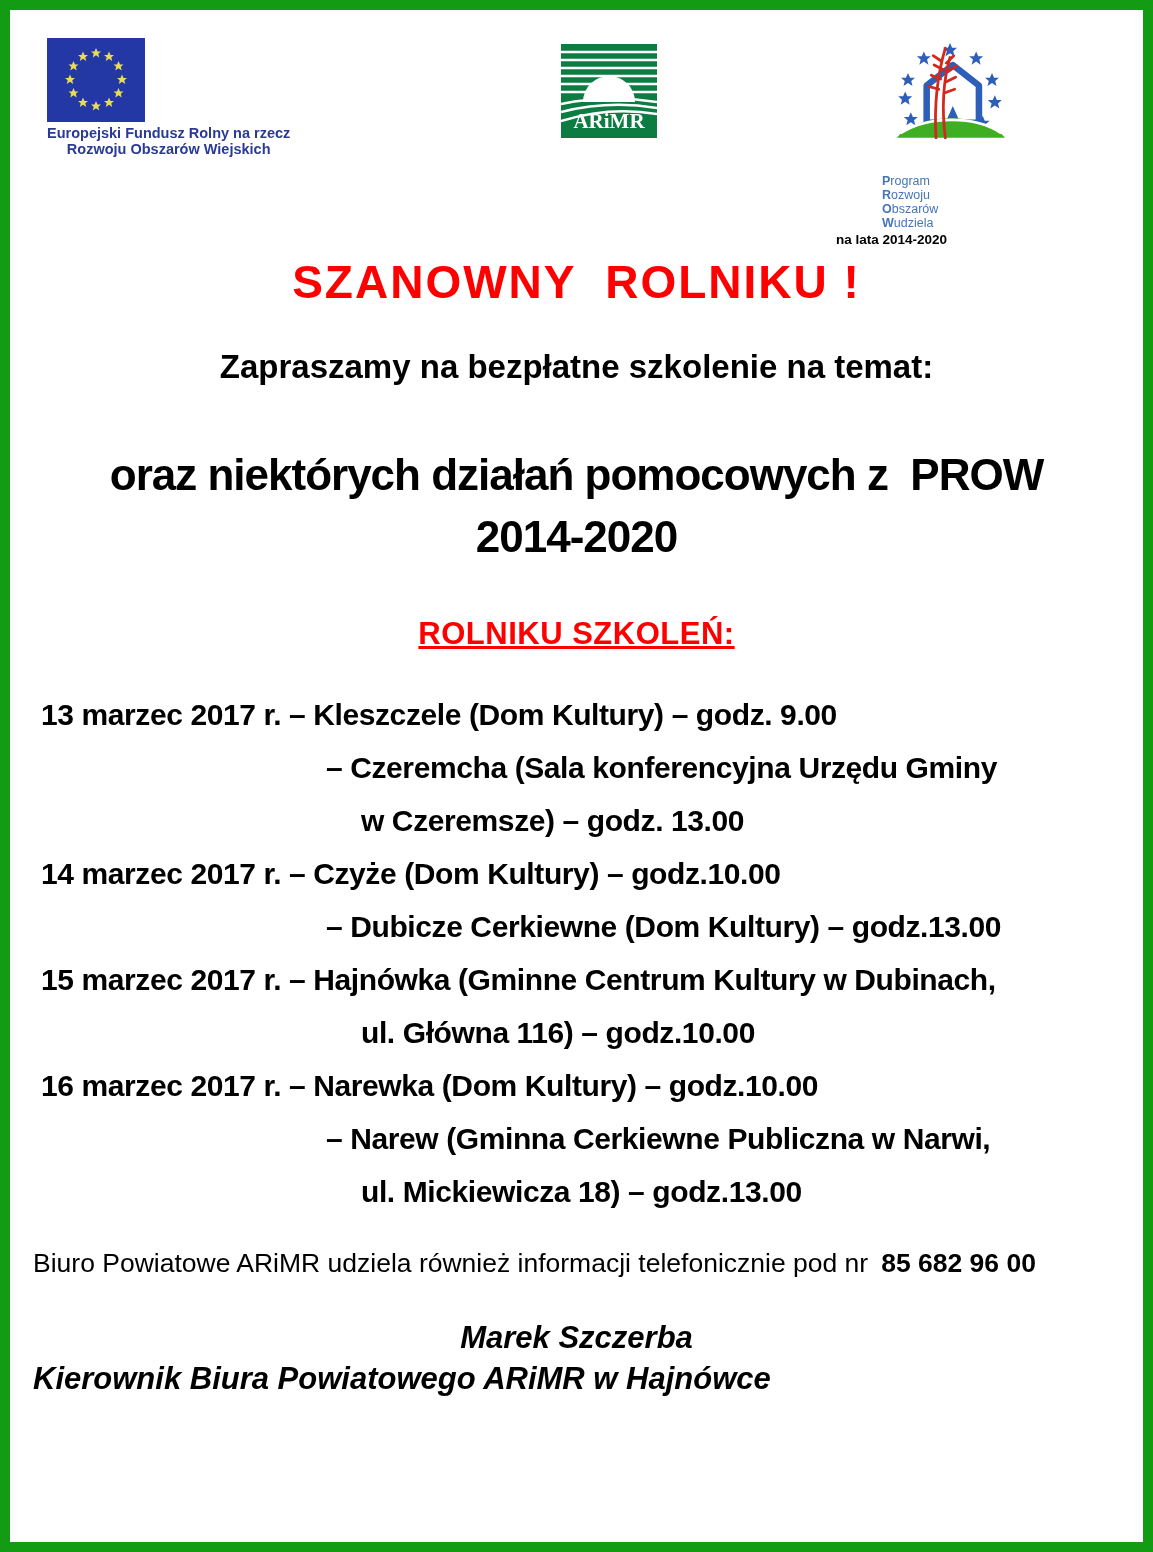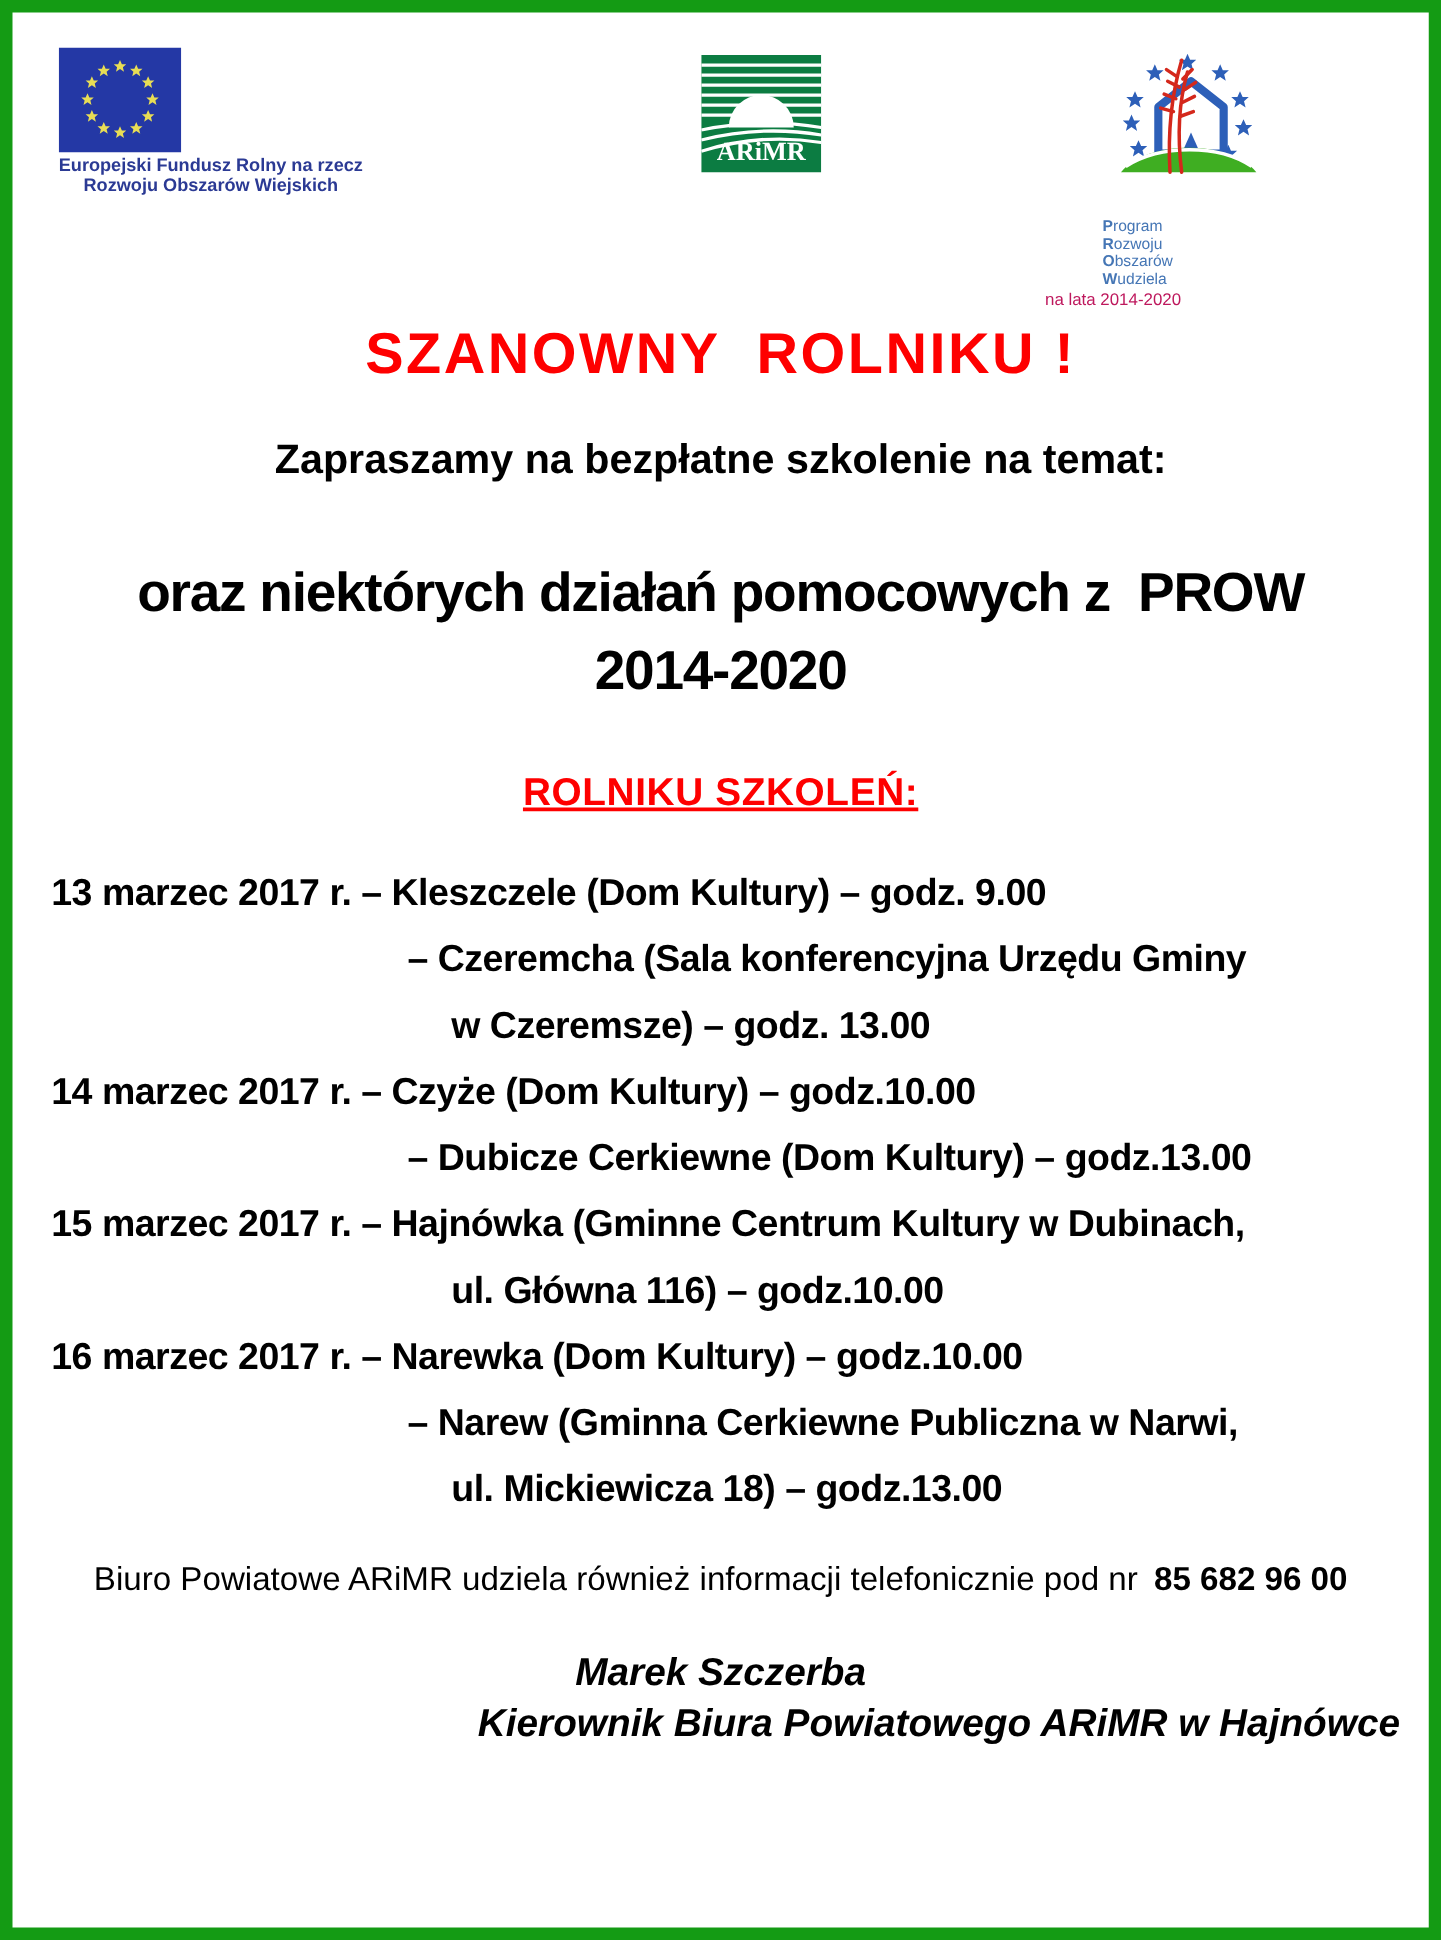--- a/index.html
+++ b/index.html
@@ -11,44 +11,44 @@
   }
   
   .logos{ display:flex; justify-content:space-between; align-items:flex-start; padding:8px 10px 0 14px; height:128px; }
   .logo-eu{ width:250px; display:flex; flex-direction:column; align-items:flex-start; }
   .eu-caption{ margin-top:3px; text-align:center; color:#2b3a94; font-weight:bold; font-size:14.5px; line-height:16px; }
   .logo-arimr{ margin-top:6px; margin-left:40px; }
   .logo-prow{ display:flex; align-items:flex-start; width:230px;flex-direction:column; }
   .prow-text{ padding-top:26px; margin-left:2px; }
   .prow-line{ font-size:12.5px; line-height:14px; color:#4576b5; }
   .prow-line b{ font-weight:bold; }
-  .prow-subline{ font-size:13.5px; font-weight:normal; color:#be185d; margin-top:2px; margin-left:-46px; white-space:nowrap; }
+  .prow-subline{ font-size:13.5px; font-weight:bold; color:#000000; margin-top:2px; margin-left:-46px; white-space:nowrap; }
   
   .heading{
     margin-top:100px; text-align:center; color:#fe0000;
     font-size:46px; font-weight:bold; letter-spacing:2px; line-height:48px; white-space:pre;
   }
   .invite{ margin-top:42px; text-align:center; font-size:33px; font-weight:bold; line-height:38px; }
   .title{ margin-top:58px; text-align:center; font-size:44px; font-weight:bold; line-height:62px; letter-spacing:-1px; }
   .title div{ white-space:pre; }
   .terminy{
     margin-top:48px; text-align:center; color:#fe0000;
     font-size:31px; font-weight:bold; text-decoration:underline; line-height:36px; letter-spacing:0.5px;
   }
   
   .schedule{ margin-top:36px; font-size:30px; font-weight:bold; letter-spacing:-0.4px; padding-left:8px; }
   .schedule .line{ line-height:53px; white-space:nowrap; }
   .ind0{ padding-left:0; }
   .ind1{ padding-left:285px; }
   .ind2{ padding-left:320px; }
   
-  .contact{ margin-top:30px; text-align:center; font-size:26.5px; line-height:31px; }
+  .contact{ margin-top:30px; text-align:left; font-size:26.5px; line-height:31px; }
   .contact b{ margin-left:13px; letter-spacing:0; }
   .sig-name{ margin-top:42px; text-align:center; font-size:31px; font-weight:bold; font-style:italic; line-height:34px; }
-  .sig-role{ margin-top:7px; text-align:right; font-size:31px; font-weight:bold; font-style:italic; line-height:34px; }
+  .sig-role{ margin-top:7px; text-align:left; font-size:31px; font-weight:bold; font-style:italic; line-height:34px; }
 </style>
 </head>
 <body>
 
 <div class="page">
 
   <div class="logos">
 
     <div class="logo-eu">
       <svg width="98" height="84" viewBox="0 0 98 84">

